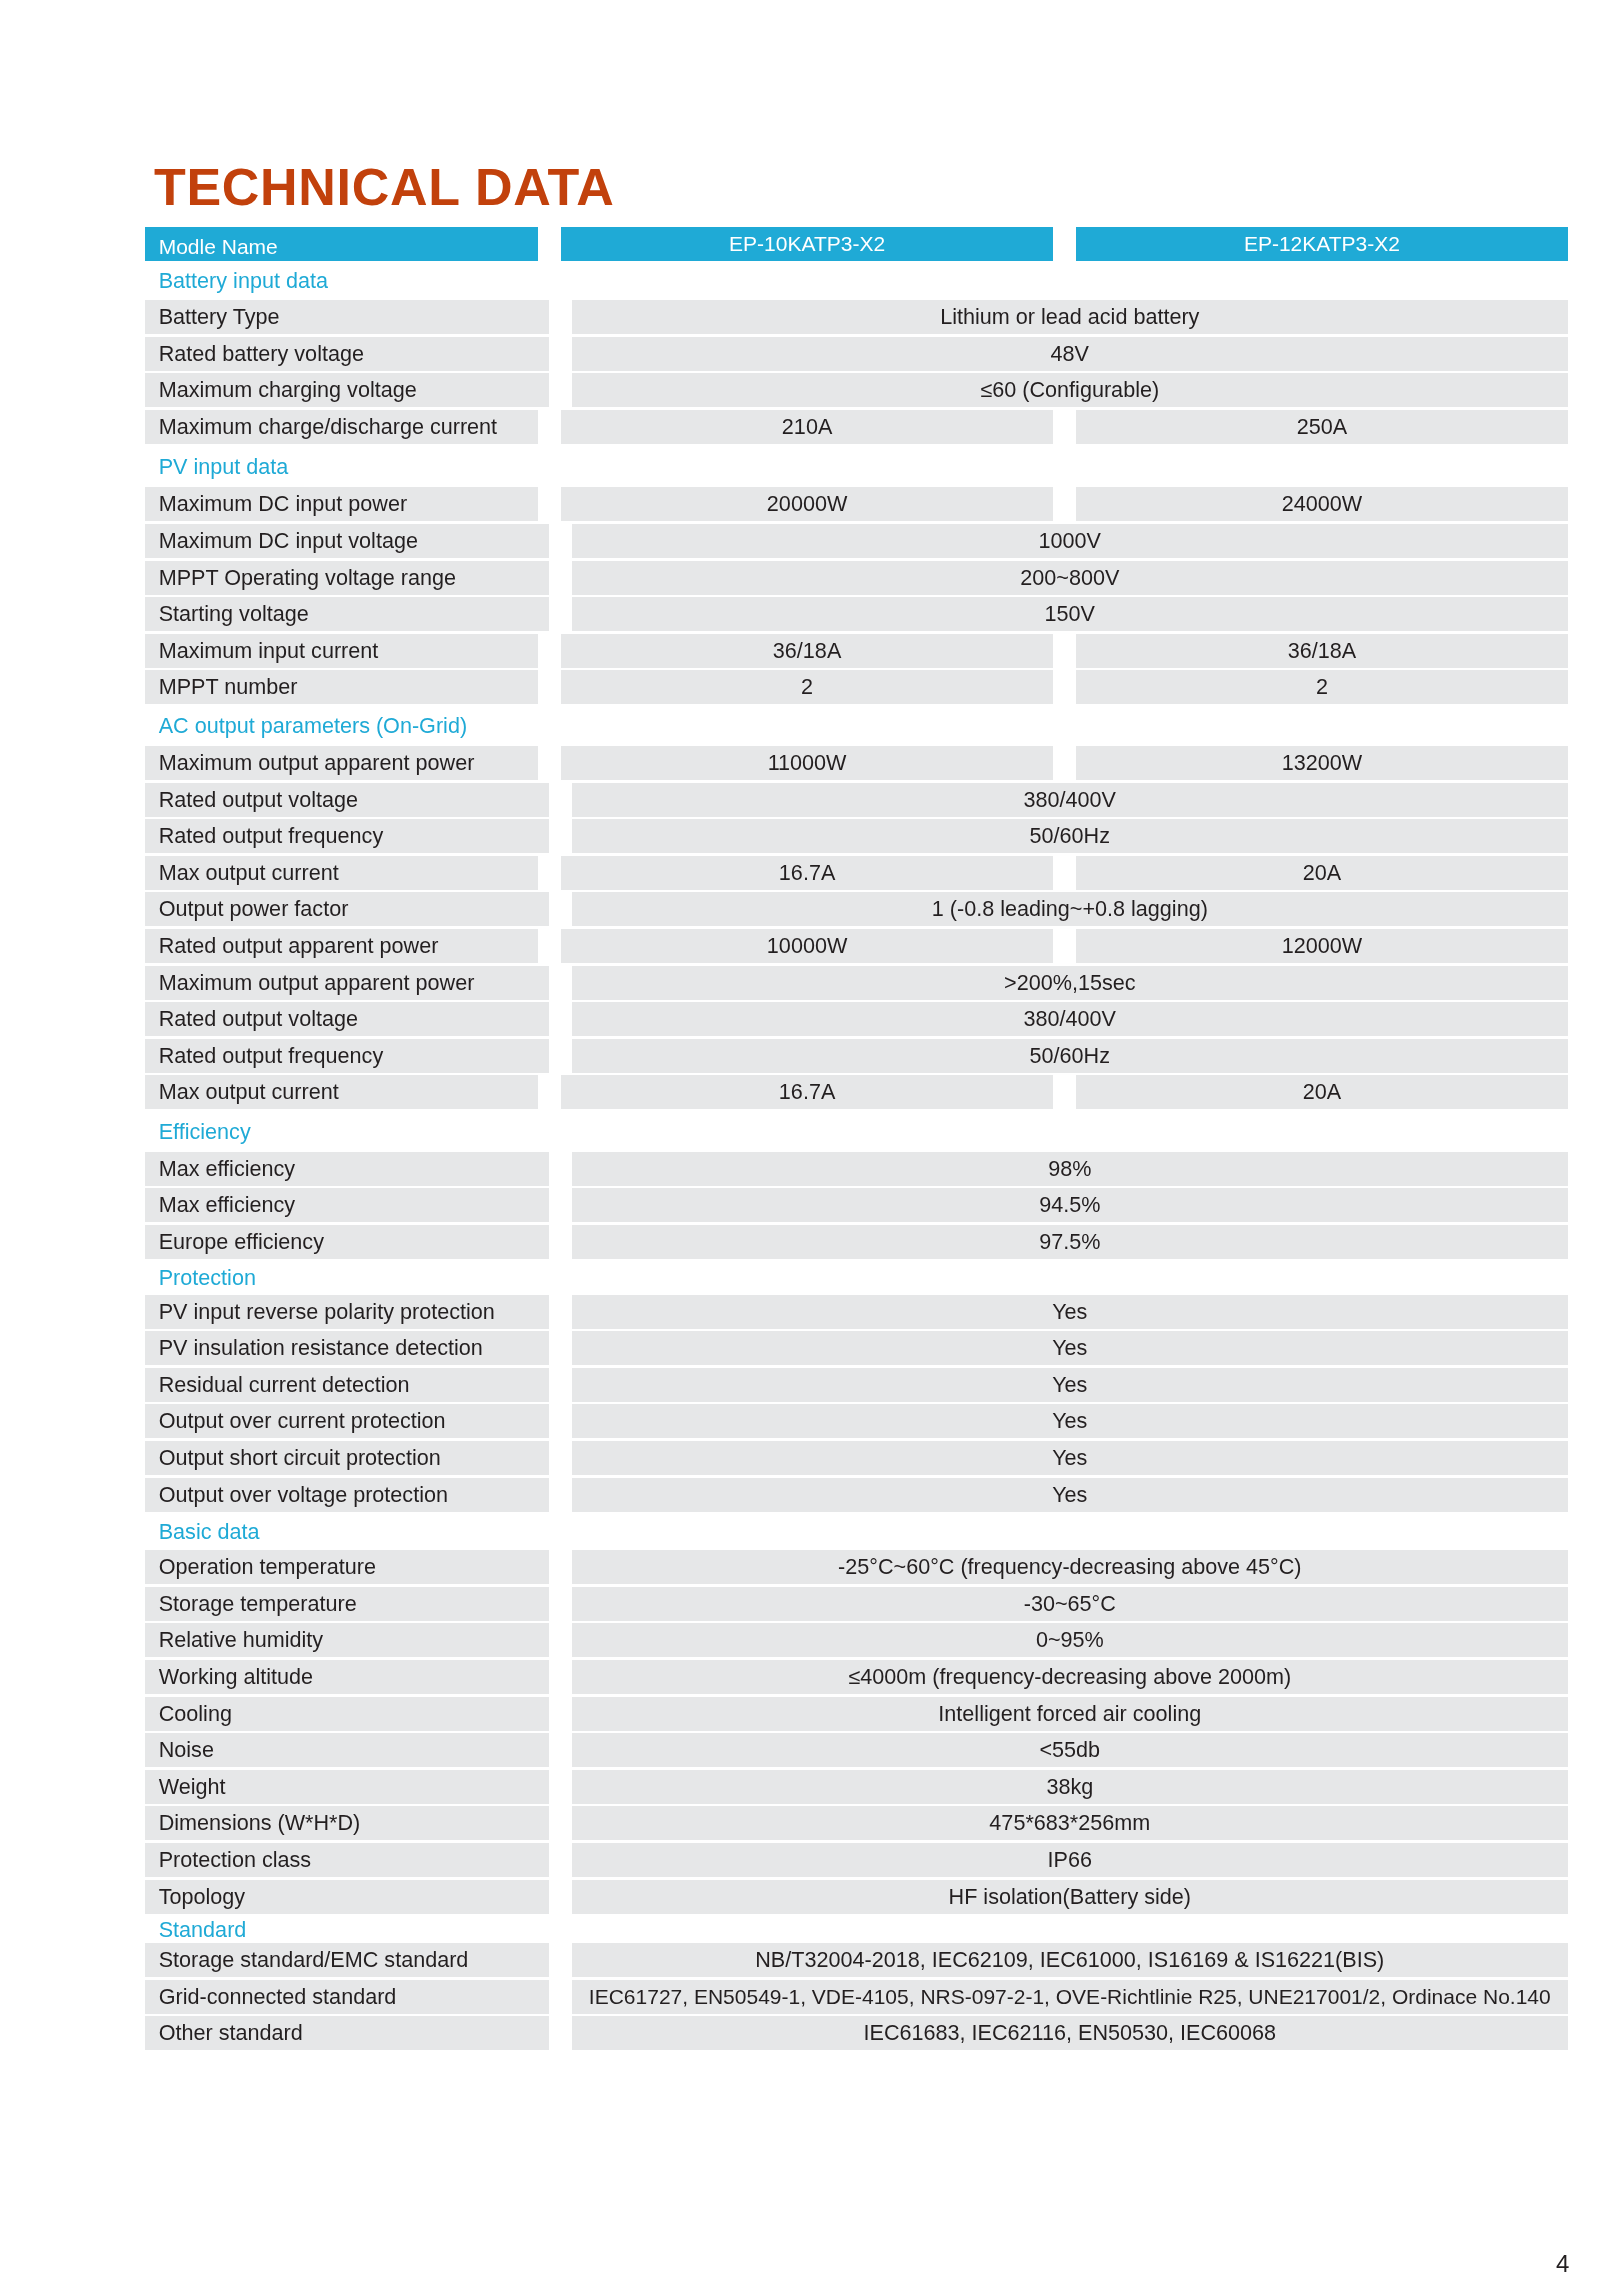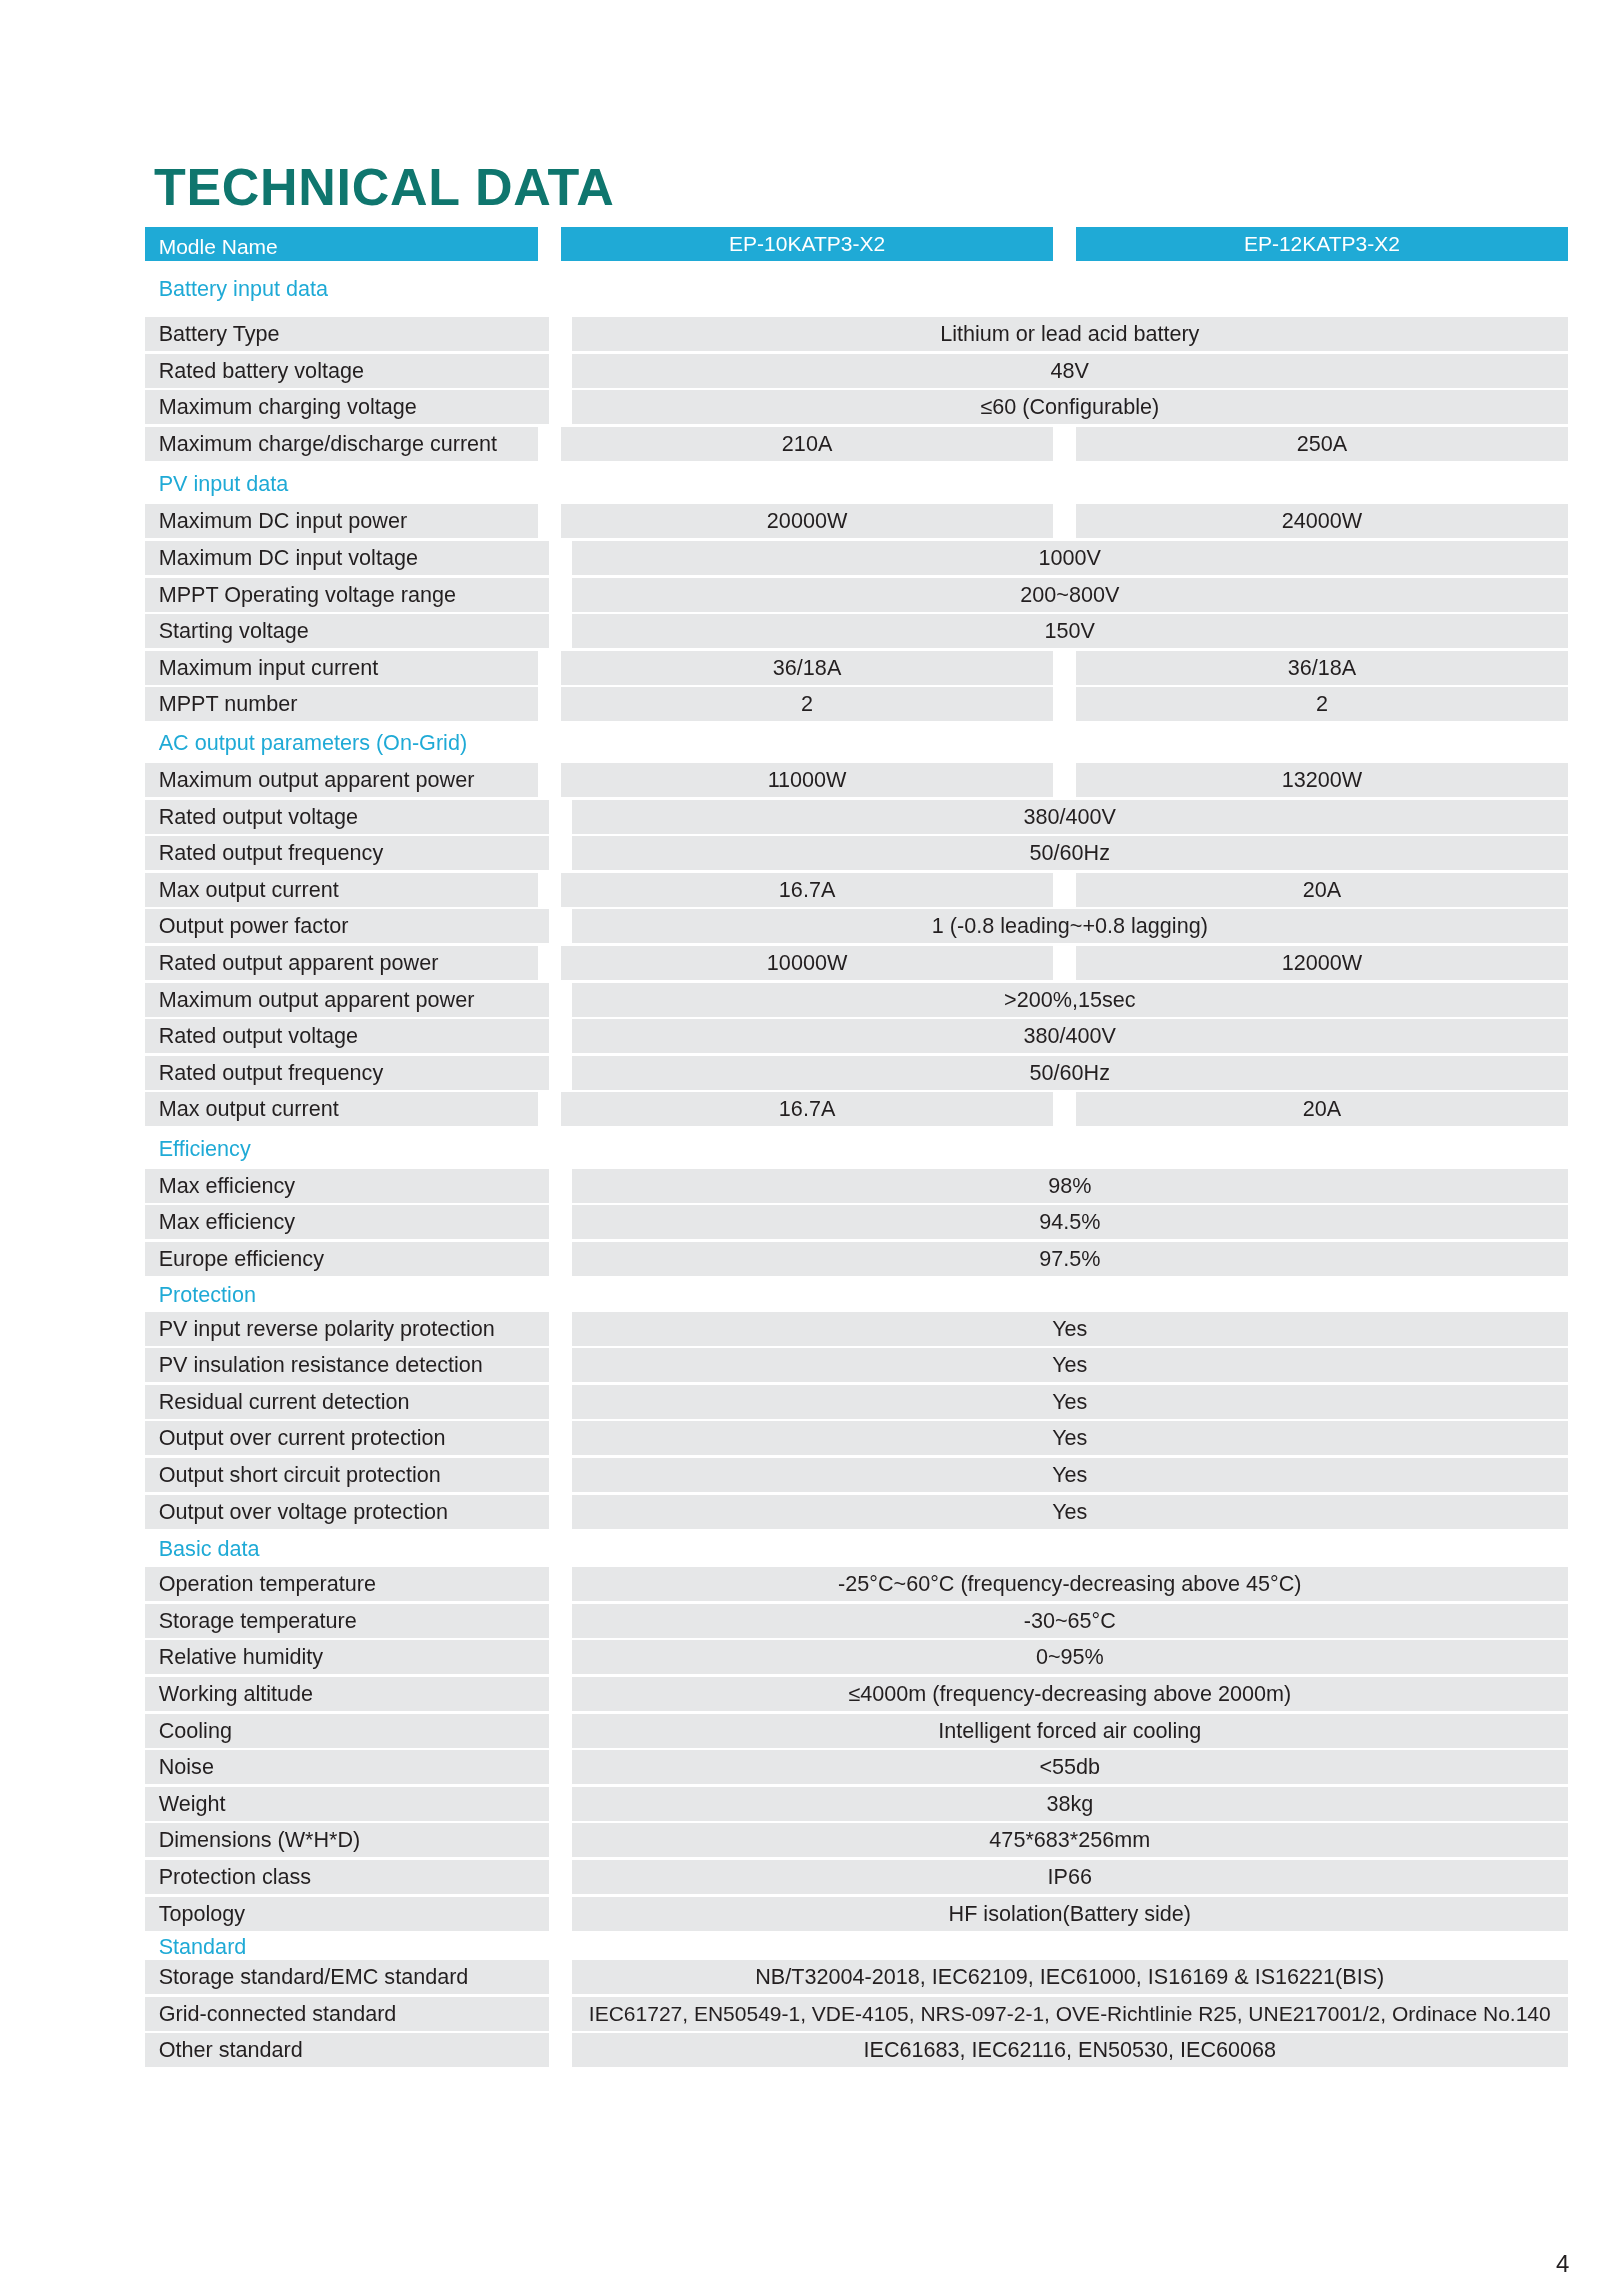--- a/index.html
+++ b/index.html
@@ -1,32 +1,32 @@
 <!DOCTYPE html>
 <html style="font-size:10.5px"><head>
 <meta charset="utf-8">
 <style>
   html, body { margin: 0; padding: 0; background: #ffffff; }
   body { width: 1599px; height: 2295px; position: relative; overflow: hidden;
          font-family: "Liberation Sans", sans-serif; color: #231f20; }
   .title { position: absolute; left: 154px; top: 161px; margin: 0;
-           font-size: 52px; font-weight: bold; color: #0f766e; letter-spacing: 0.7px; line-height: 1; }
+           font-size: 52px; font-weight: bold; color: #c2410c; letter-spacing: 0.7px; line-height: 1; }
   .table { position: absolute; left: 145px; top: 227px; width: 1423px; }
   .row { display: flex; height: 34px; margin-bottom: 2.6px; gap: 20px; }
   .row.hdr { height: 34px; margin-bottom: 0; }
   .cell { background: #e6e7e8; display: flex; align-items: center; font-size: 21.6px; white-space: nowrap; overflow: hidden; }
   .hdr .cell { background: #1faad6; color: #ffffff; font-size: 21px; }
   .label { width: 404px; padding-left: 13.7px; box-sizing: border-box; margin-right: 2.6px; }
   .val { justify-content: center; text-align: right; }
   .val.full { flex: 1; }
   .val.half { width: 506px; }
   .val.half + .val.half { margin-left: 2.6px; }
   .hdr .label { padding-top: 5.2px; }
   .section { display: flex; align-items: center; color: #1faad6; font-size: 21.6px; padding-left: 13.7px; }
-  .section.s-battery { height: 56px; }
+  .section.s-battery { height: 39px; }
   .section.s-pv { height: 41px; }
   .section.s-ongrid { height: 39px; }
   .section.s-offgrid { height: 38px; }
   .section.s-eff { height: 40px; }
   .section.s-prot { height: 33px; }
   .section.s-basic { height: 36px; }
   .section.s-std { height: 27px; }
   .page-num { position: absolute; left: 1556px; top: 2250px; font-size: 24px; color: #231f20; }
   .grid-long { font-size: 21px; }
 </style>

